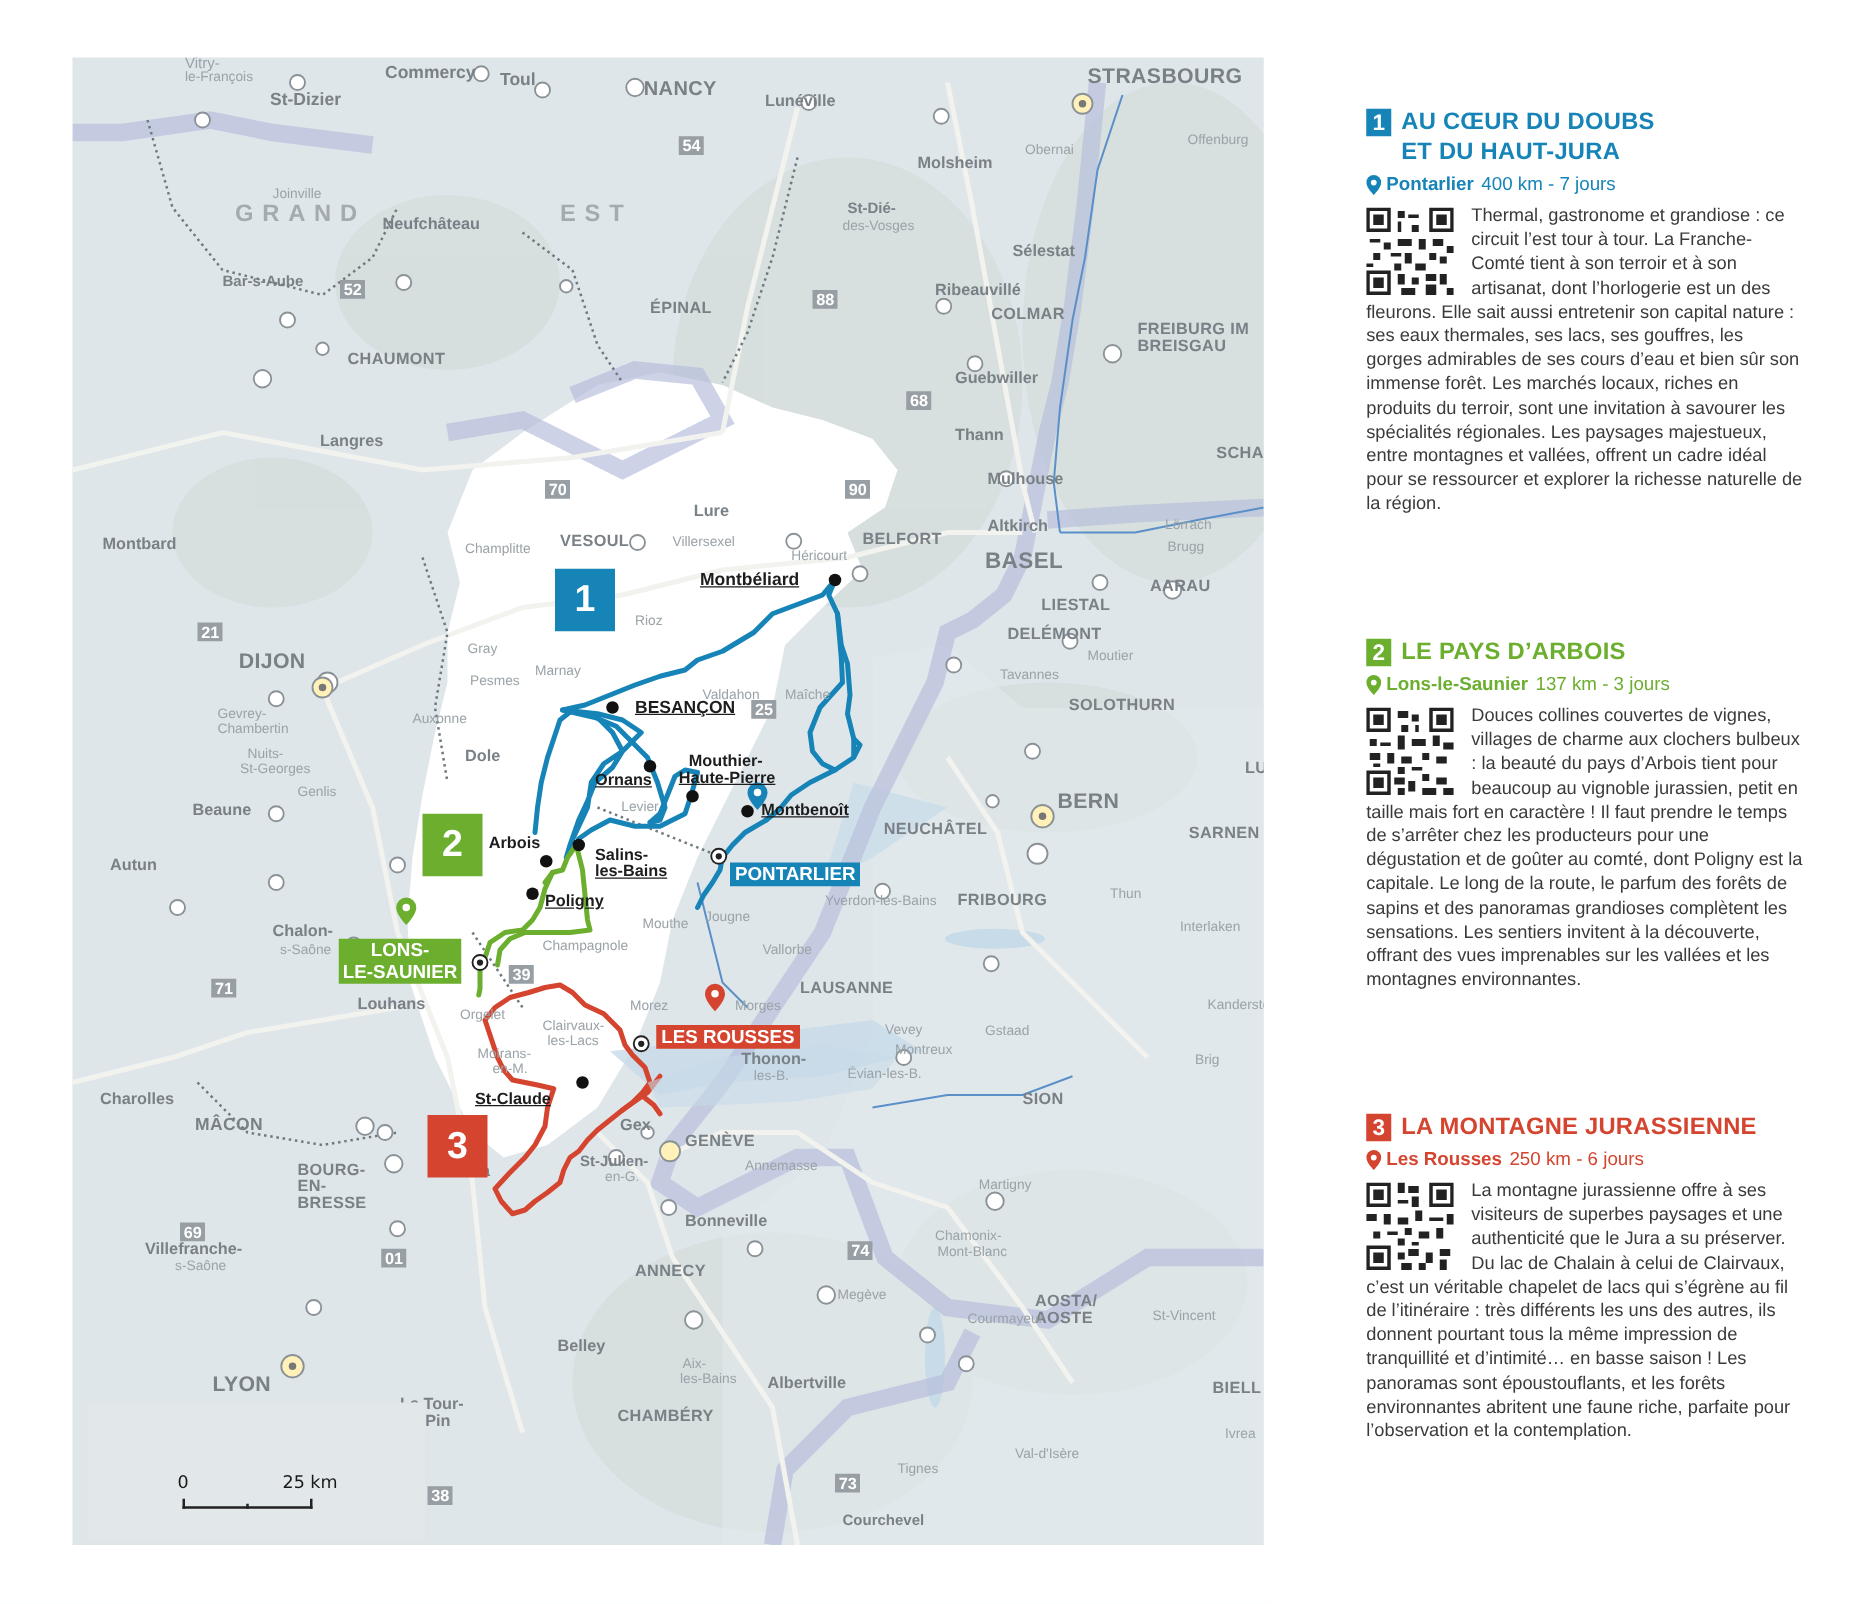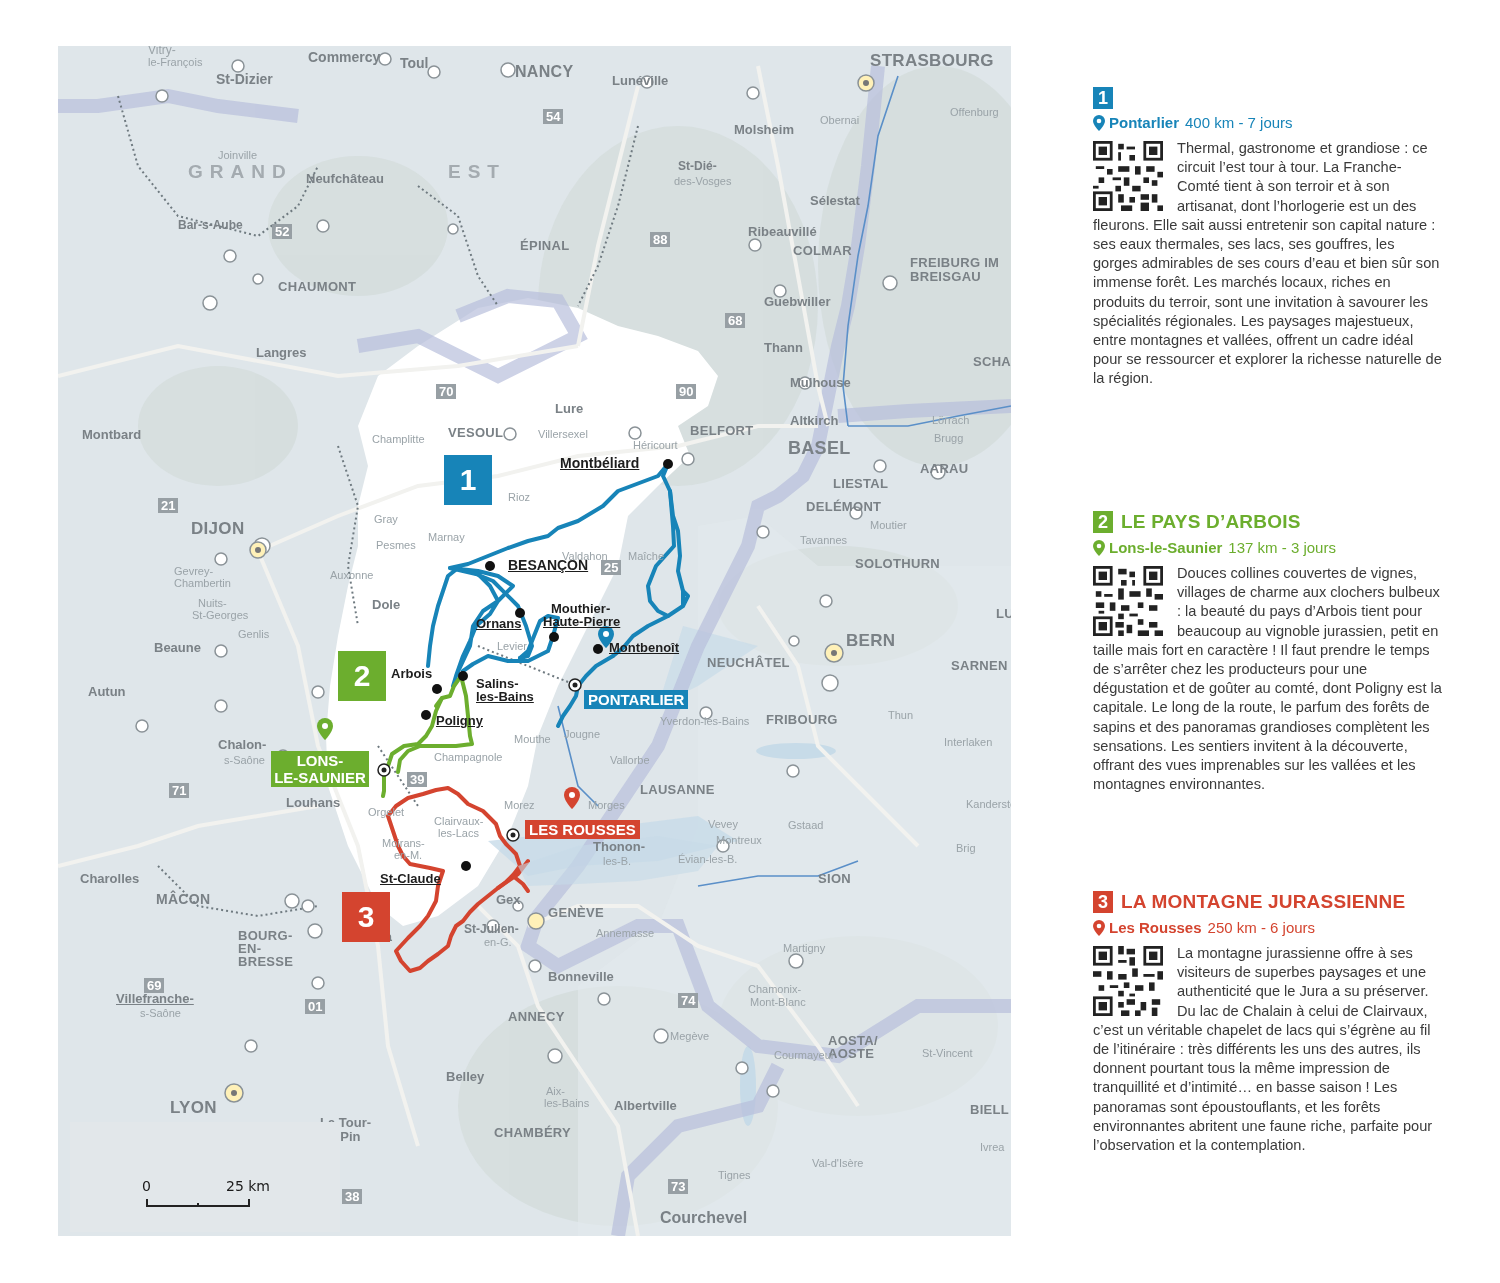--- a/index.html
+++ b/index.html
@@ -273,21 +273,21 @@
   <div class="lbl med" style="left:732px;top:368px;font-size:13px;">Altkirch</div>
   <div class="lbl med" style="left:24px;top:382px;font-size:13px;">Montbard</div>
   <div class="lbl med" style="left:497px;top:356px;font-size:13px;">Lure</div>
   <div class="lbl med" style="left:314px;top:552px;font-size:13px;">Dole</div>
   <div class="lbl med" style="left:96px;top:595px;font-size:13px;">Beaune</div>
   <div class="lbl med" style="left:30px;top:639px;font-size:13px;">Autun</div>
   <div class="lbl med" style="left:160px;top:692px;font-size:13px;">Chalon-</div>
   <div class="lbl" style="left:166px;top:709px;">s-Saône</div>
   <div class="lbl med" style="left:228px;top:750px;font-size:13px;">Louhans</div>
   <div class="lbl med" style="left:22px;top:826px;font-size:13px;">Charolles</div>
-  <div class="lbl med" style="left:58px;top:946px;font-size:13px;text-decoration:underline;">Villefranche-</div>
+  <div class="lbl med" style="left:58px;top:946px;font-size:13px;">Villefranche-</div>
   <div class="lbl" style="left:82px;top:962px;">s-Saône</div>
   <div class="lbl med" style="left:290px;top:884px;font-size:13px;">Nantua</div>
   <div class="lbl med" style="left:490px;top:924px;font-size:13px;">Bonneville</div>
   <div class="lbl med" style="left:388px;top:1024px;font-size:13px;">Belley</div>
   <div class="lbl med" style="left:556px;top:1053px;font-size:13px;">Albertville</div>
   <div class="lbl med" style="left:438px;top:847px;font-size:13px;">Gex</div>
   <div class="lbl med" style="left:535px;top:794px;font-size:13px;">Thonon-</div>
   <div class="lbl" style="left:545px;top:810px;">les-B.</div>
   <div class="lbl med" style="left:406px;top:877px;font-size:12px;">St-Julien-</div>
   <div class="lbl" style="left:426px;top:891px;">en-G.</div>
@@ -321,21 +321,21 @@
   <div class="lbl" style="left:886px;top:691px;">Interlaken</div>
   <div class="lbl" style="left:908px;top:753px;">Kandersteg</div>
   <div class="lbl" style="left:898px;top:797px;">Brig</div>
   <div class="lbl" style="left:725px;top:897px;">Martigny</div>
   <div class="lbl" style="left:716px;top:1004px;">Courmayeur</div>
   <div class="lbl" style="left:864px;top:1002px;">St-Vincent</div>
   <div class="lbl" style="left:922px;top:1096px;">Ivrea</div>
   <div class="lbl" style="left:690px;top:938px;">Chamonix-</div>
   <div class="lbl" style="left:692px;top:951px;">Mont-Blanc</div>
   <div class="lbl" style="left:660px;top:1124px;">Tignes</div>
-  <div class="lbl med" style="left:602px;top:1164px;font-size:16px;">Courchevel</div>
+  <div class="lbl med" style="left:616px;top:1164px;font-size:12px;">Courchevel</div>
   <div class="lbl" style="left:754px;top:1112px;">Val-d'Isère</div>
   <div class="lbl" style="left:612px;top:985px;">Megève</div>
   <div class="lbl" style="left:488px;top:1040px;">Aix-</div>
   <div class="lbl" style="left:486px;top:1052px;">les-Bains</div>
   <div class="lbl" style="left:892px;top:61px;">Offenburg</div>
   <div class="lbl" style="left:762px;top:69px;">Obernai</div>
   <div class="lbl" style="left:874px;top:369px;">Lörrach</div>
   <div class="lbl" style="left:876px;top:387px;">Brugg</div>
   <div class="lbl" style="left:742px;top:489px;">Tavannes</div>
   <div class="lbl" style="left:812px;top:474px;">Moutier</div>
@@ -394,20 +394,24 @@
   <div class="scale-lbl" style="left:168px;top:1132px;">25 km</div>
   <div class="scale-bar"></div>
   <div class="scale-mid"></div>
 </div>
 
 <div id="side">
 
   <div class="section" style="top:0;">
     <div class="sec-head">
       <div class="num-box" style="background:#1784b8;">1</div>
+      <div class="sec-title" style="color:#1784b8;">
+        <div>AU CŒUR DU DOUBS</div>
+        <div>ET DU HAUT-JURA</div>
+      </div>
     </div>
     <div class="sec-meta" style="color:#1784b8;">
       <svg class="pin" width="12" height="16" viewBox="0 0 12 16">
           <path d="M6,0 a6,6 0 0,1 6,6 c0,4 -6,10 -6,10 c0,0 -6,-6 -6,-10 a6,6 0 0,1 6,-6 z" fill="#1784b8"></path>
           <circle cx="6" cy="6" r="2.3" fill="#fff"></circle>
         </svg>
       <span class="start">Pontarlier</span>
       <span>400 km - 7 jours</span>
     </div>
     <div class="sec-body">

